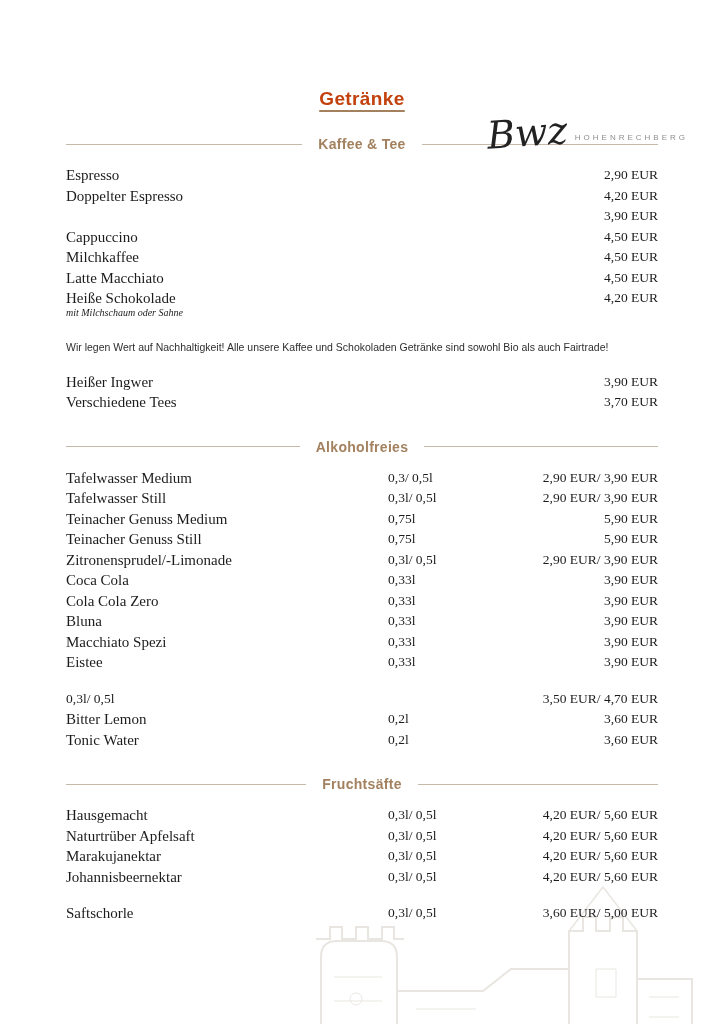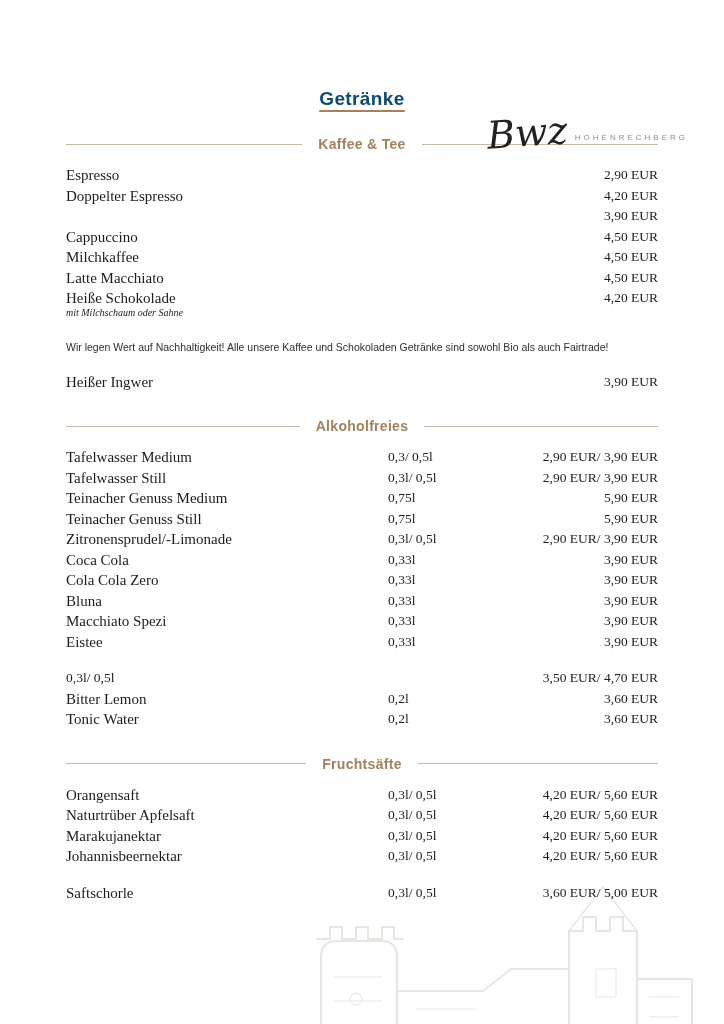--- a/index.html
+++ b/index.html
@@ -22,21 +22,21 @@
   .logo-script {
     font-family:"DejaVu Serif", serif; font-style:italic; font-weight:400;
     font-size:38px; line-height:1; color:#222; transform:rotate(-4deg);
   }
   .logo-text { font-size:8px; letter-spacing:3px; color:#8f8f8f; padding-top:8px; }
 
   
   .title {
     margin-top:88px; text-align:center;
     font-size:19px; font-weight:700; letter-spacing:.4px;
-    color:#0c4a6e;
+    color:#c2410c;
     text-decoration:underline; text-decoration-thickness:2px; text-underline-offset:5px;
     text-decoration-color:#a3815f;
   }
 
   
   .sections { width:592px; margin:14px auto 16px auto; }
   .section-heading { display:flex; align-items:center; margin-top:26px; margin-bottom:13px; }
   .rule { flex:1; height:1px; background:#c7b9aa; }
   .heading-label {
     padding:0 16px; font-size:14px; font-weight:700; color:#a3815f; letter-spacing:.3px;
@@ -140,20 +140,26 @@
             </div>
             <div class="item-price">4,20 EUR</div>
           </div>
           <p class="note">Wir legen Wert auf Nachhaltigkeit! Alle unsere Kaffee und Schokoladen Getränke sind sowohl Bio als auch Fairtrade!</p>
           <div class="row">
             <div class="left">
               <div class="item-name">Heißer Ingwer</div>
             </div>
             <div class="item-price">3,90 EUR</div>
           </div>
+          <div class="row">
+            <div class="left">
+              <div class="item-name">Verschiedene Tees</div>
+            </div>
+            <div class="item-price">3,70 EUR</div>
+          </div>
         </section>
         <section class="menu-section">
           <div class="section-heading">
             <span class="rule"></span>
             <span class="heading-label">Alkoholfreies</span>
             <span class="rule"></span>
           </div>
           <div class="row">
             <div class="left">
               <div class="item-name">Tafelwasser Medium</div>
@@ -245,21 +251,21 @@
           </div>
         </section>
         <section class="menu-section">
           <div class="section-heading">
             <span class="rule"></span>
             <span class="heading-label">Fruchtsäfte</span>
             <span class="rule"></span>
           </div>
           <div class="row">
             <div class="left">
-              <div class="item-name">Orangensaft</div>
+              <div class="item-name">Hausgemacht</div>
             </div>
             <div class="item-size">0,3l/ 0,5l</div>
             <div class="item-price">4,20 EUR/ 5,60 EUR</div>
           </div>
           <div class="row">
             <div class="left">
               <div class="item-name">Naturtrüber Apfelsaft</div>
             </div>
             <div class="item-size">0,3l/ 0,5l</div>
             <div class="item-price">4,20 EUR/ 5,60 EUR</div>

